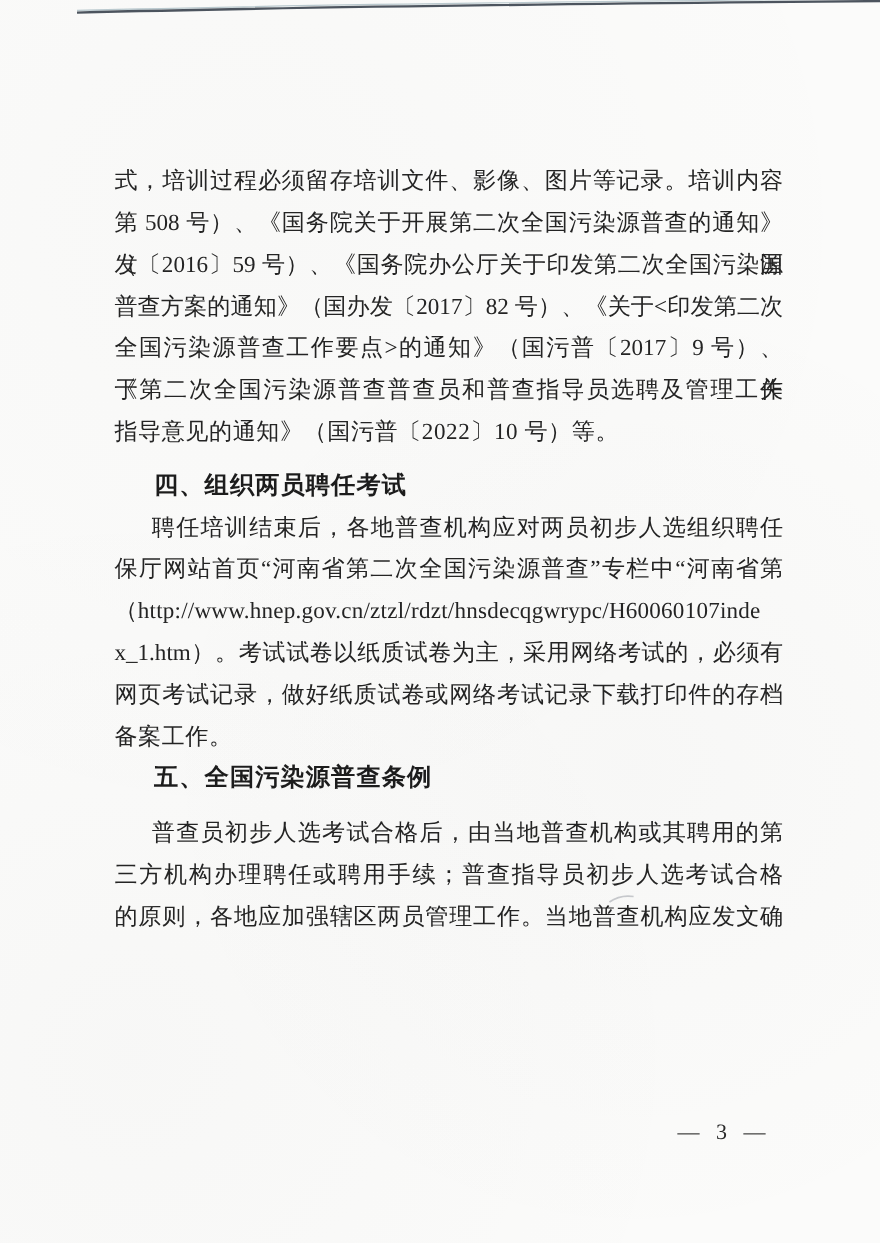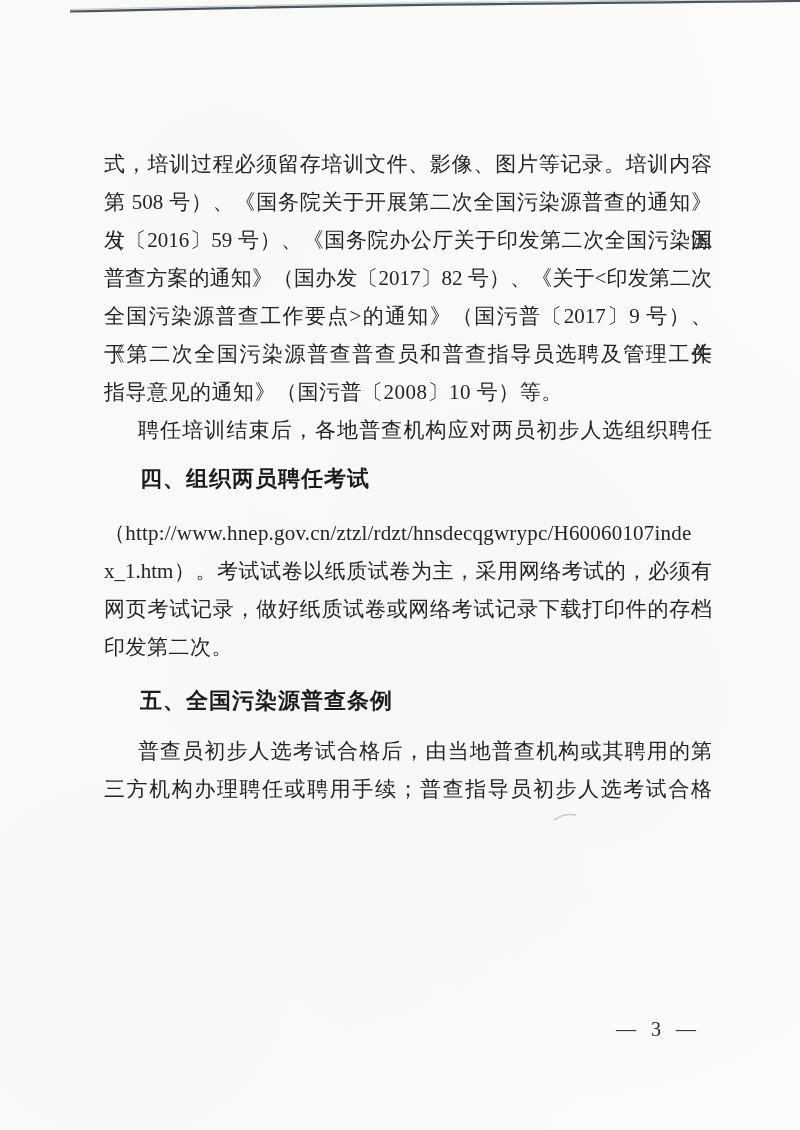--- a/index.html
+++ b/index.html
@@ -57,21 +57,21 @@
     font-size: 22px;
     letter-spacing: 1px;
     text-indent: 36px;
     color: #1c1c1c;
   }
   .line.url {
     font-size: 21px;
     letter-spacing: 0.2px;
   }
   .mt11 { margin-top: 11px; }
-  .mt6  { margin-top: 16px; }
+  .mt6  { margin-top: 0; }
   .mt2  { margin-top: 12px; }
   .footer-pagenum {
     position: absolute;
     left: 616px;
     top: 1018px;
     font-size: 20px;
     letter-spacing: 5px;
     color: #2a2a2a;
     font-family: "Liberation Serif", "DejaVu Serif", serif;
   }
@@ -90,30 +90,32 @@
     <path d="M70,9.5 Q320,3 800,-1" stroke="#6d8f9c" stroke-width="1.1" fill="none" opacity="0.45"></path>
   </svg>
 
   <div class="textblock">
     <div class="line j">式，培训过程必须留存培训文件、影像、图片等记录。培训内容</div>
     <div class="line j">第 508 号）、《国务院关于开展第二次全国污染源普查的通知》（国</div>
     <div class="line j">发〔2016〕59 号）、《国务院办公厅关于印发第二次全国污染源</div>
     <div class="line j">普查方案的通知》（国办发〔2017〕82 号）、《关于&lt;印发第二次</div>
     <div class="line j">全国污染源普查工作要点&gt;的通知》（国污普〔2017〕9 号）、《关</div>
     <div class="line j">于第二次全国污染源普查普查员和普查指导员选聘及管理工作</div>
-    <div class="line">指导意见的通知》（国污普〔2008〕10 号）等。</div>
+    <div class="line">指导意见的通知》（国污普〔2022〕10 号）等。</div>
+    <div class="line heading mt11">四、组织两员聘任考试</div>
     <div class="line j indent">聘任培训结束后，各地普查机构应对两员初步人选组织聘任</div>
-    <div class="line heading mt11">四、组织两员聘任考试</div>
+    <div class="line j">保厅网站首页“河南省第二次全国污染源普查”专栏中“河南省第</div>
     <div class="line url mt6">（http://www.hnep.gov.cn/ztzl/rdzt/hnsdecqgwrypc/H60060107inde</div>
     <div class="line j">x_1.htm）。考试试卷以纸质试卷为主，采用网络考试的，必须有</div>
     <div class="line j">网页考试记录，做好纸质试卷或网络考试记录下载打印件的存档</div>
-    <div class="line">印发第二次。</div>
+    <div class="line">备案工作。</div>
     <div class="line heading mt6">五、全国污染源普查条例</div>
     <div class="line j indent mt2">普查员初步人选考试合格后，由当地普查机构或其聘用的第</div>
     <div class="line j">三方机构办理聘任或聘用手续；普查指导员初步人选考试合格</div>
+    <div class="line j">的原则，各地应加强辖区两员管理工作。当地普查机构应发文确</div>
   </div>
 
   <svg class="smudge" style="left:548px; top:806px;" width="40" height="20">
     <path d="M6,14 q10,-7 22,-5" stroke="#b9bcc0" stroke-width="1.6" fill="none" opacity="0.8"></path>
   </svg>
 
   <div class="footer-pagenum">— 3 —</div>
 
 </div>
 

